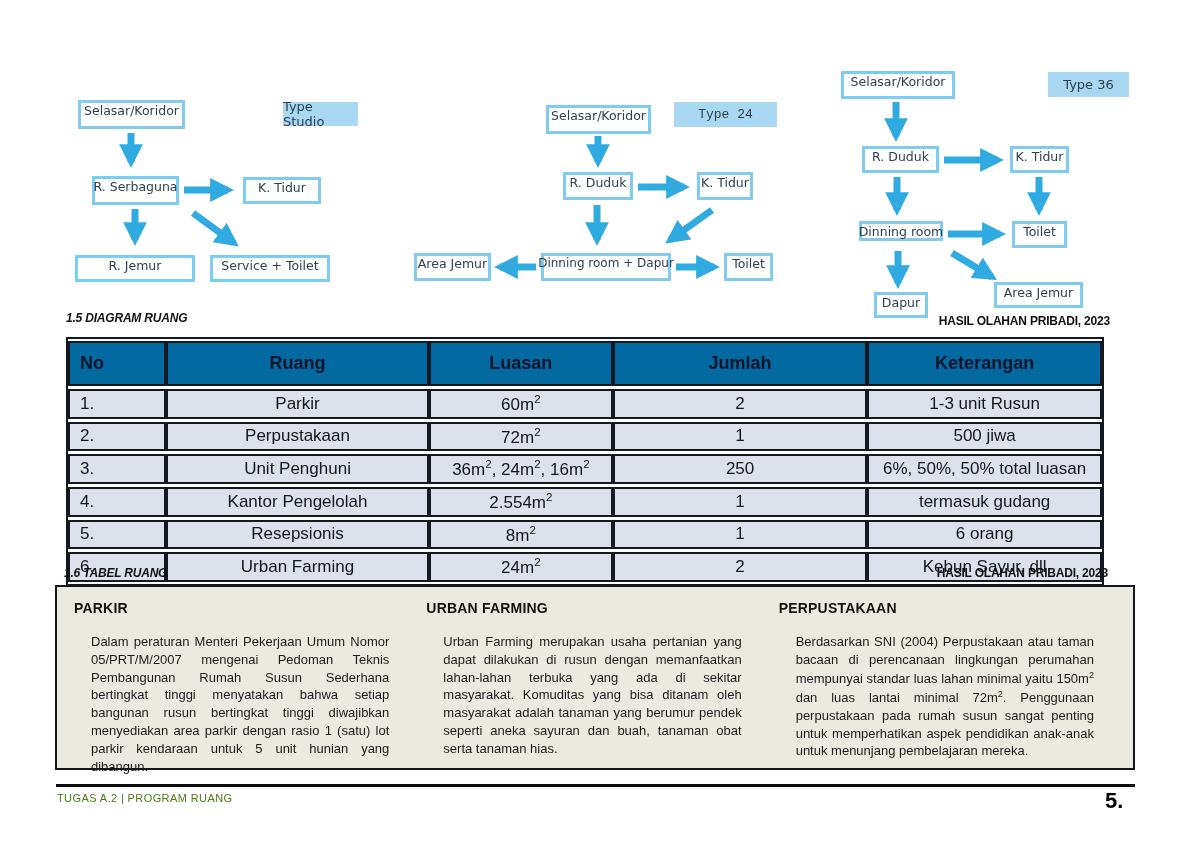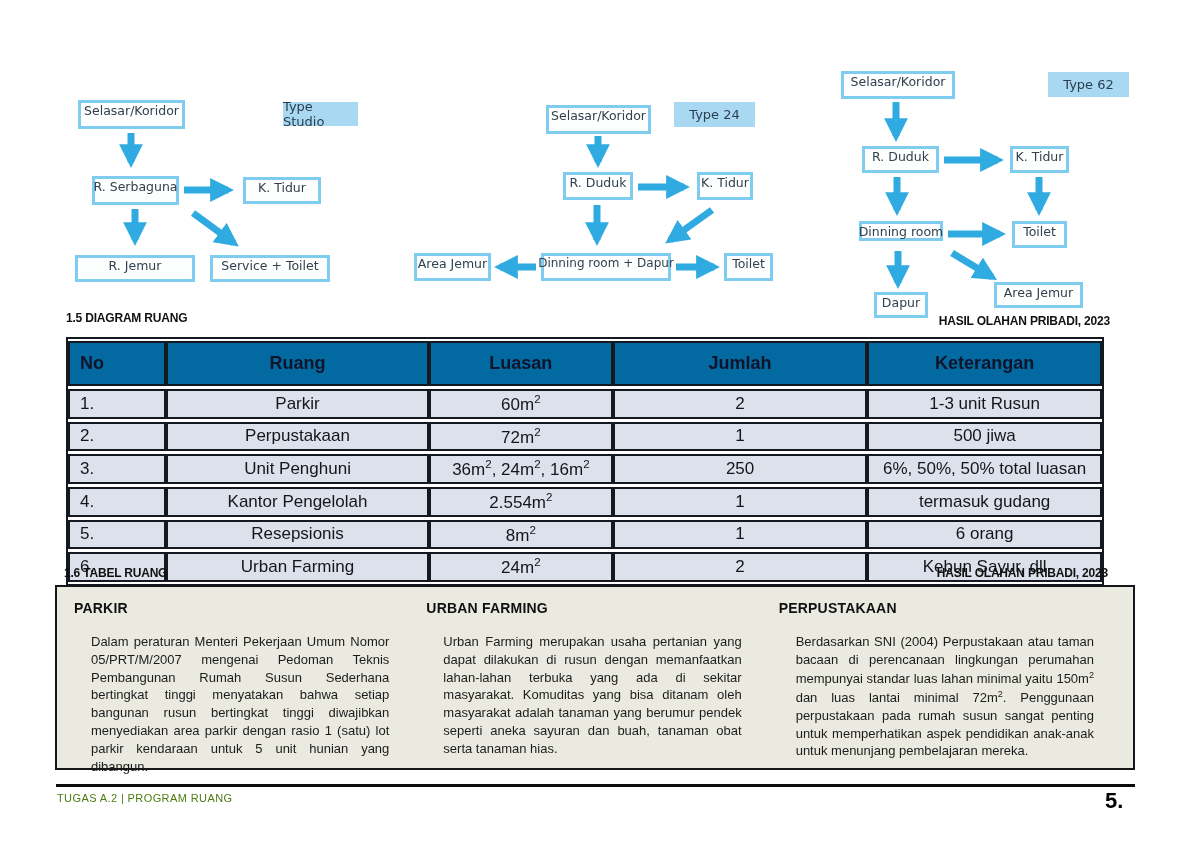--- a/index.html
+++ b/index.html
@@ -11,21 +11,21 @@
   #arrow-svg{position:absolute;left:0;top:0;}
   .dnode{position:absolute;display:flex;justify-content:center;
          background:#fdfefe;border:3px solid #7ecdf1;box-shadow:inset 0 0 0 2px #ffffff;
          font-size:12.5px;color:#33414f;white-space:nowrap;box-sizing:border-box;
          font-family:"DejaVu Sans",sans-serif;}
   .dlabel{position:absolute;display:flex;align-items:center;justify-content:center;
           background:#a9d9f2;font-size:13px;color:#2c3e50;box-sizing:border-box;
           font-family:"DejaVu Sans",sans-serif;}
   .srcnote{position:absolute;font-size:12px;font-weight:bold;color:#111;
            font-family:"Liberation Sans",sans-serif;letter-spacing:-0.2px;}
-  .seclabel{position:absolute;font-size:12px;font-weight:bold;color:#111;letter-spacing:-0.2px;}
+  .seclabel{position:absolute;font-size:12px;font-weight:bold;color:#111;letter-spacing:-0.2px;font-style:italic;}
 
   
   #table-wrap{position:absolute;left:66px;top:337px;width:1034px;border:2px solid #14181f;background:#ffffff;}
   table{width:100%;border-collapse:separate;border-spacing:0 3px;margin:-1px 0;}
   th,td{border:2px solid #14181f;height:27px;text-align:center;box-sizing:border-box;}
   th{background:#0369a1;color:#10142a;font-size:18px;font-weight:bold;padding:10px 4px;}
   td{background:#dde1ec;color:#15151a;font-size:17px;padding:2px 6px;}
   th.col-no,td.col-no{text-align:left;padding-left:10px;}
   td sup{font-size:68%;}
 
@@ -93,21 +93,21 @@
     <div class="dnode" style="left:75px;top:255px;width:120px;height:27px;">
         <span>R. Jemur</span>
       </div>
     <div class="dnode" style="left:210px;top:255px;width:120px;height:27px;">
         <span>Service + Toilet</span>
       </div>
 
     <div class="dnode" style="left:546px;top:105px;width:105px;height:29px;">
         <span>Selasar/Koridor</span>
       </div>
-    <div class="dlabel" style="left:674px;top:102px;width:81px;height:25px;">
+    <div class="dlabel" style="left:674px;top:102px;width:103px;height:25px;font-family:Liberation Mono, monospace;">
         <span>Type 24</span>
       </div>
     <div class="dnode" style="left:563px;top:172px;width:70px;height:28px;">
         <span>R. Duduk</span>
       </div>
     <div class="dnode" style="left:697px;top:172px;width:56px;height:28px;">
         <span>K. Tidur</span>
       </div>
     <div class="dnode" style="left:414px;top:253px;width:77px;height:28px;">
         <span>Area Jemur</span>
@@ -116,21 +116,21 @@
         <span>Dinning room + Dapur</span>
       </div>
     <div class="dnode" style="left:724px;top:253px;width:49px;height:28px;">
         <span>Toilet</span>
       </div>
 
     <div class="dnode" style="left:841px;top:71px;width:114px;height:28px;">
         <span>Selasar/Koridor</span>
       </div>
     <div class="dlabel" style="left:1048px;top:72px;width:81px;height:25px;">
-        <span>Type 62</span>
+        <span>Type 36</span>
       </div>
     <div class="dnode" style="left:862px;top:146px;width:77px;height:27px;">
         <span>R. Duduk</span>
       </div>
     <div class="dnode" style="left:1010px;top:146px;width:59px;height:27px;">
         <span>K. Tidur</span>
       </div>
     <div class="dnode" style="left:859px;top:221px;width:84px;height:20px;">
         <span>Dinning room</span>
       </div>

